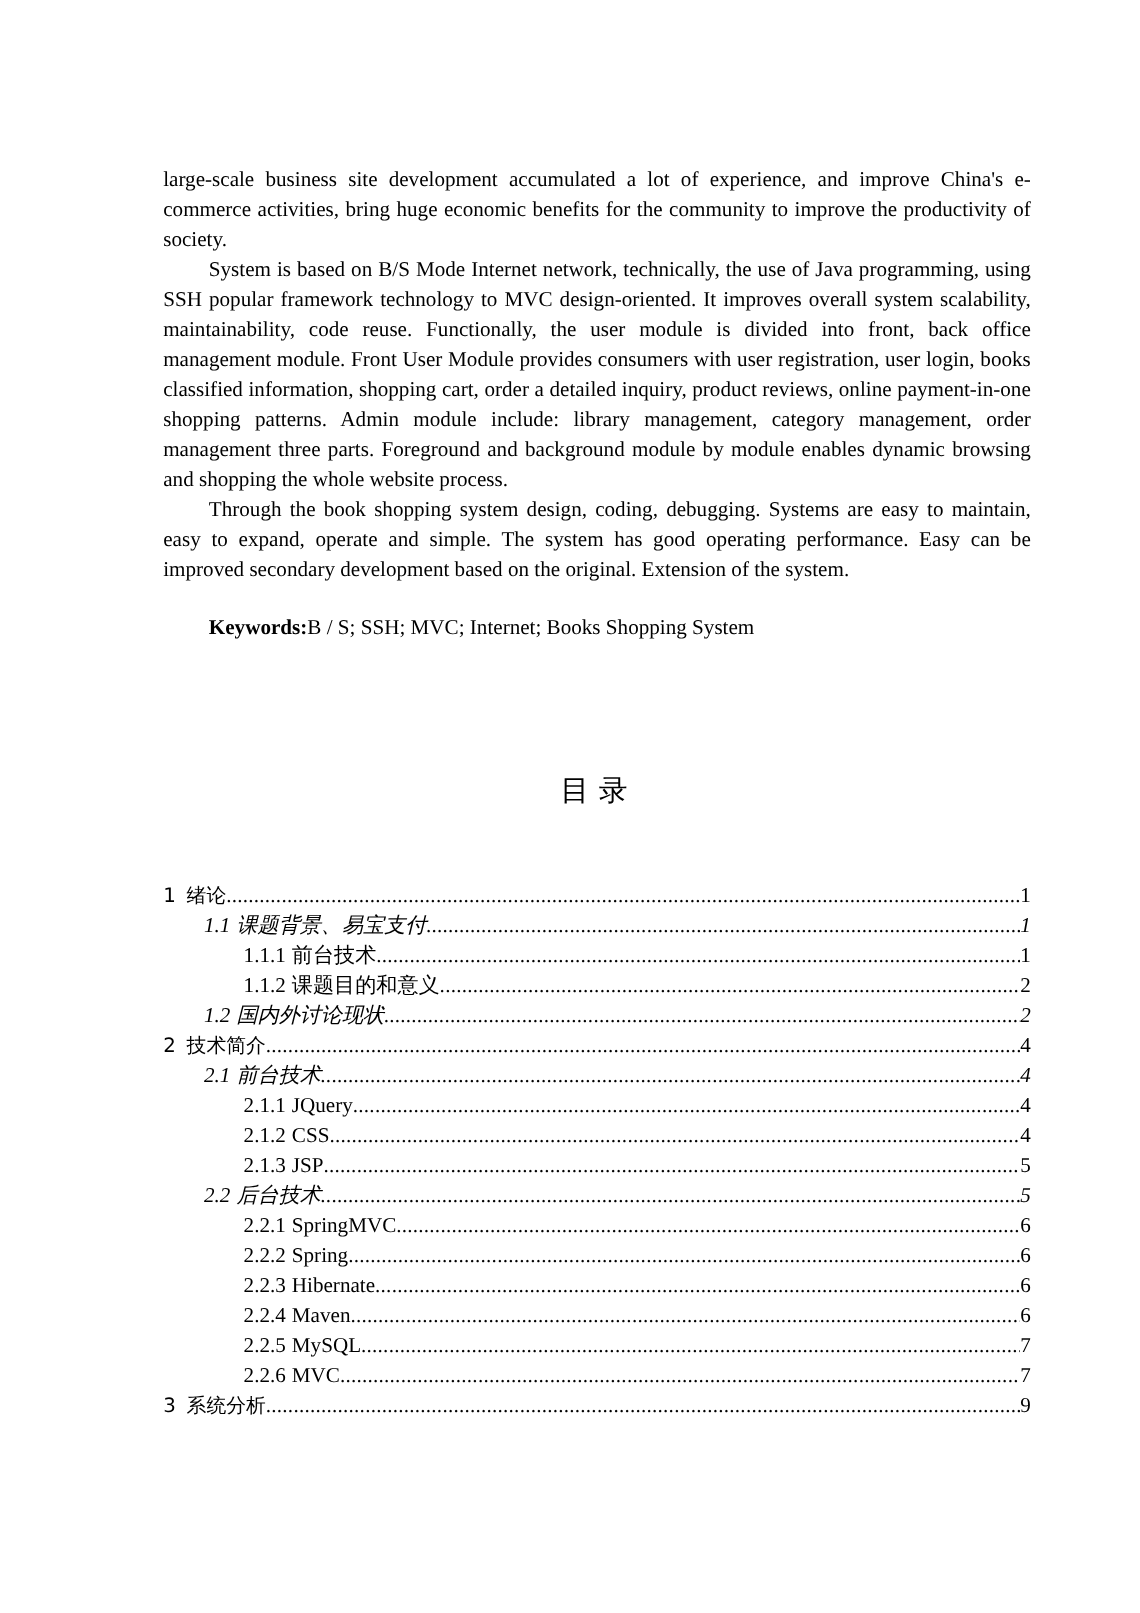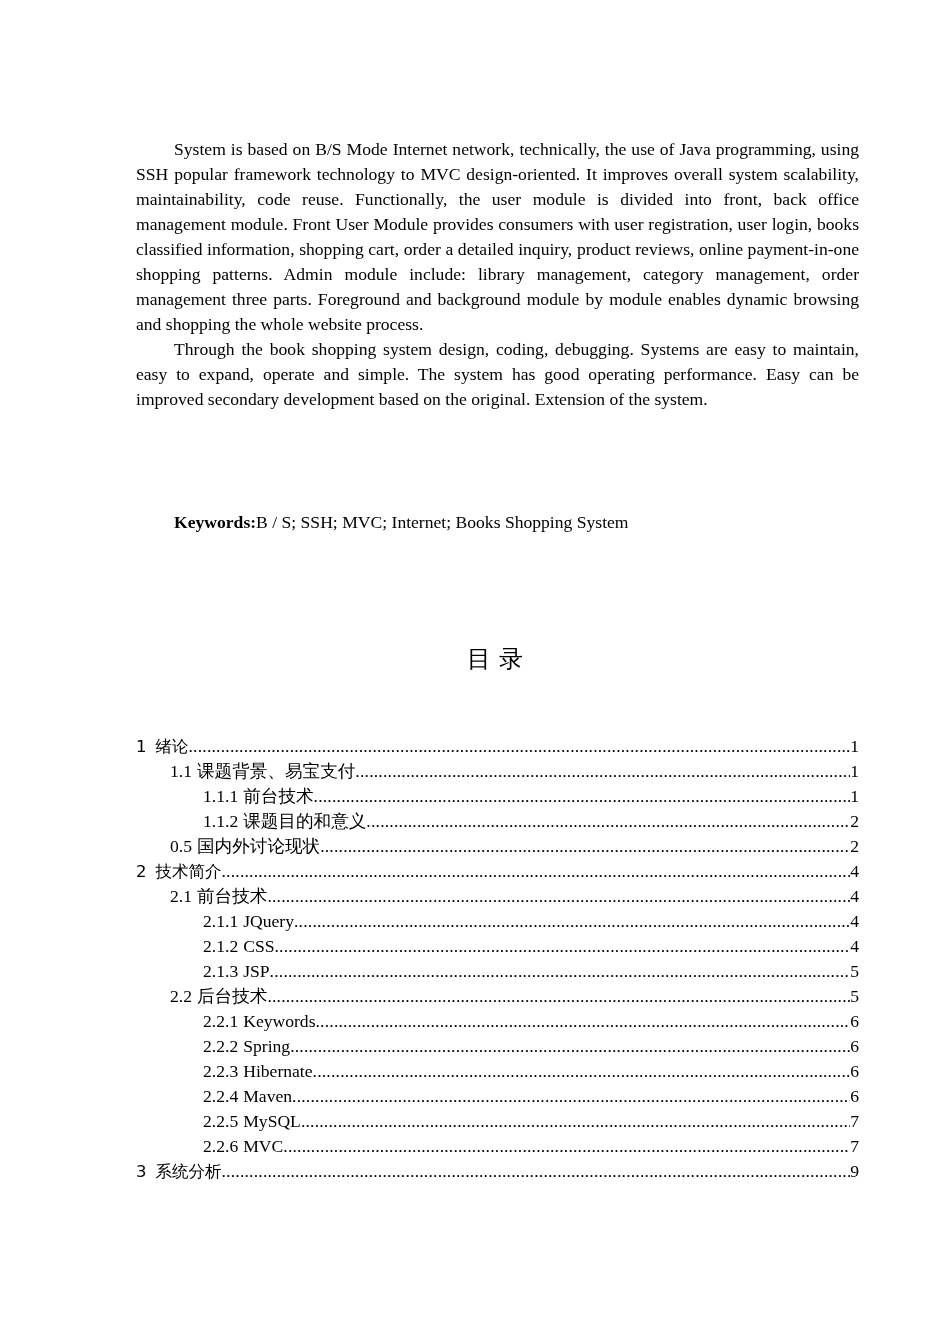--- a/index.html
+++ b/index.html
@@ -20,38 +20,39 @@
   .toc-title {
     position: absolute; left: 0; top: 643px; width: 998px; text-align: center;
     font-family: "DejaVu Sans", sans-serif; font-size: 24px; letter-spacing: 8px;
   }
   .toc { position: absolute; left: 136px; top: 734px; width: 723px; }
   .toc-row {
     display: flex; align-items: baseline; height: 25px; line-height: 25px;
     font-family: "Liberation Serif", serif; font-size: 17.6px; white-space: nowrap;
   }
   .toc-row.l1 { padding-left: 0; font-family: "DejaVu Sans", sans-serif; font-size: 16.5px; }
-  .toc-row.l2 { padding-left: 34px; }
+  .toc-row.l2 { padding-left: 34px; font-style: italic; }
   .toc-row.l3 { padding-left: 67px; }
   .toc-row .num { margin-right: 5px; }
   .toc-row.l1 .num { margin-right: 9px; }
   .toc-row .lbl { flex: 0 0 auto; }
   .toc-row .dots { flex: 1 1 auto; overflow: hidden; letter-spacing: 0.2px; }
   .toc-row .dots::after {
     content: "........................................................................................................................................................................................................................................................";
     font-family: "Liberation Serif", serif; font-size: 17.6px;
   }
   .toc-row .pg { flex: 0 0 auto; font-family: "Liberation Serif", serif; font-size: 17.6px; }
 </style>
 </head>
 <body>
 
 <div class="page">
 
   <div class="abstract">
+    <p>large-scale business site development accumulated a lot of experience, and improve China's e-commerce activities, bring huge economic benefits for the community to improve the productivity of society.</p>
     <p class="indent">System is based on B/S Mode Internet network, technically, the use of Java programming, using SSH popular framework technology to MVC design-oriented. It improves overall system scalability, maintainability, code reuse. Functionally, the user module is divided into front, back office management module. Front User Module provides consumers with user registration, user login, books classified information, shopping cart, order a detailed inquiry, product reviews, online payment-in-one shopping patterns. Admin module include: library management, category management, order management three parts. Foreground and background module by module enables dynamic browsing and shopping the whole website process.</p>
     <p class="indent">Through the book shopping system design, coding, debugging. Systems are easy to maintain, easy to expand, operate and simple. The system has good operating performance. Easy can be improved secondary development based on the original. Extension of the system.</p>
   </div>
 
   <div class="keywords">
     <b>Keywords:</b><span>B / S; SSH; MVC; Internet; Books Shopping System</span>
   </div>
 
   <div class="toc-title">目录</div>
 
@@ -74,21 +75,21 @@
         <span class="dots"></span>
         <span class="pg">1</span>
       </div>
     <div class="toc-row l3">
         <span class="num">1.1.2</span>
         <span class="lbl">课题目的和意义</span>
         <span class="dots"></span>
         <span class="pg">2</span>
       </div>
     <div class="toc-row l2">
-        <span class="num">0.5</span>
+        <span class="num">1.2</span>
         <span class="lbl">国内外讨论现状</span>
         <span class="dots"></span>
         <span class="pg">2</span>
       </div>
     <div class="toc-row l1">
         <span class="num">2</span>
         <span class="lbl">技术简介</span>
         <span class="dots"></span>
         <span class="pg">4</span>
       </div>
@@ -117,21 +118,21 @@
         <span class="pg">5</span>
       </div>
     <div class="toc-row l2">
         <span class="num">2.2</span>
         <span class="lbl">后台技术</span>
         <span class="dots"></span>
         <span class="pg">5</span>
       </div>
     <div class="toc-row l3">
         <span class="num">2.2.1</span>
-        <span class="lbl">Keywords</span>
+        <span class="lbl">SpringMVC</span>
         <span class="dots"></span>
         <span class="pg">6</span>
       </div>
     <div class="toc-row l3">
         <span class="num">2.2.2</span>
         <span class="lbl">Spring</span>
         <span class="dots"></span>
         <span class="pg">6</span>
       </div>
     <div class="toc-row l3">

